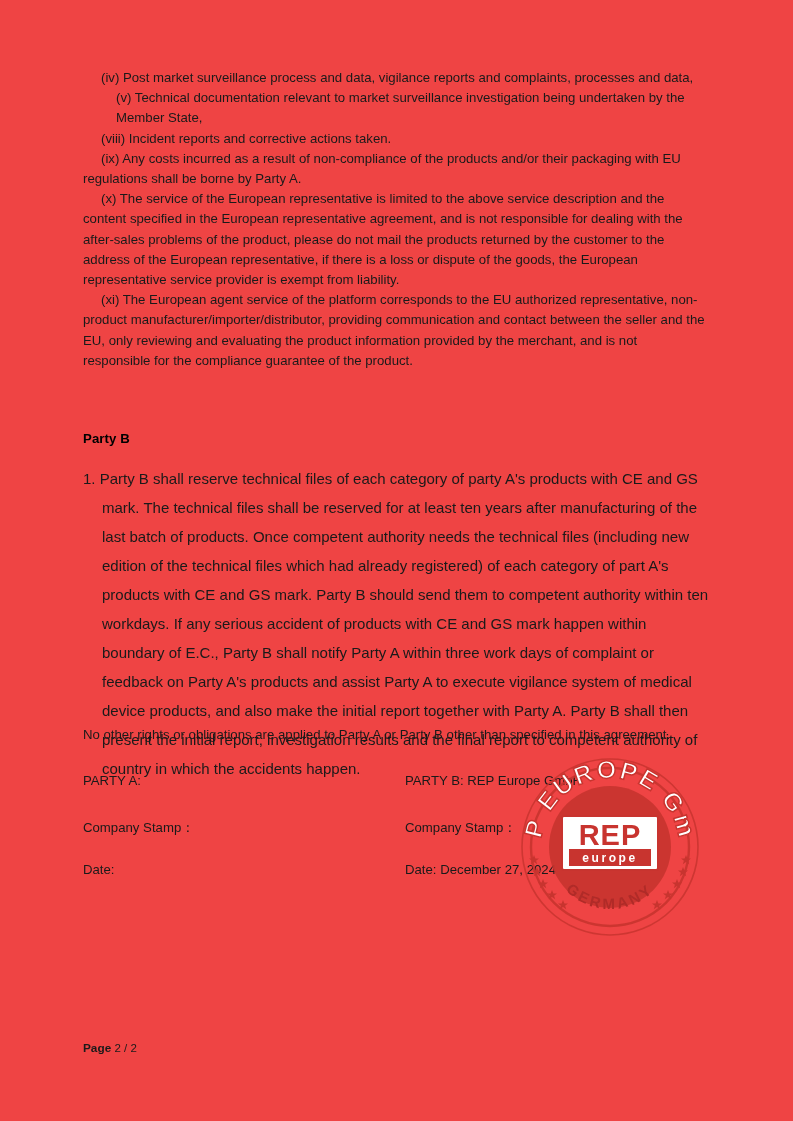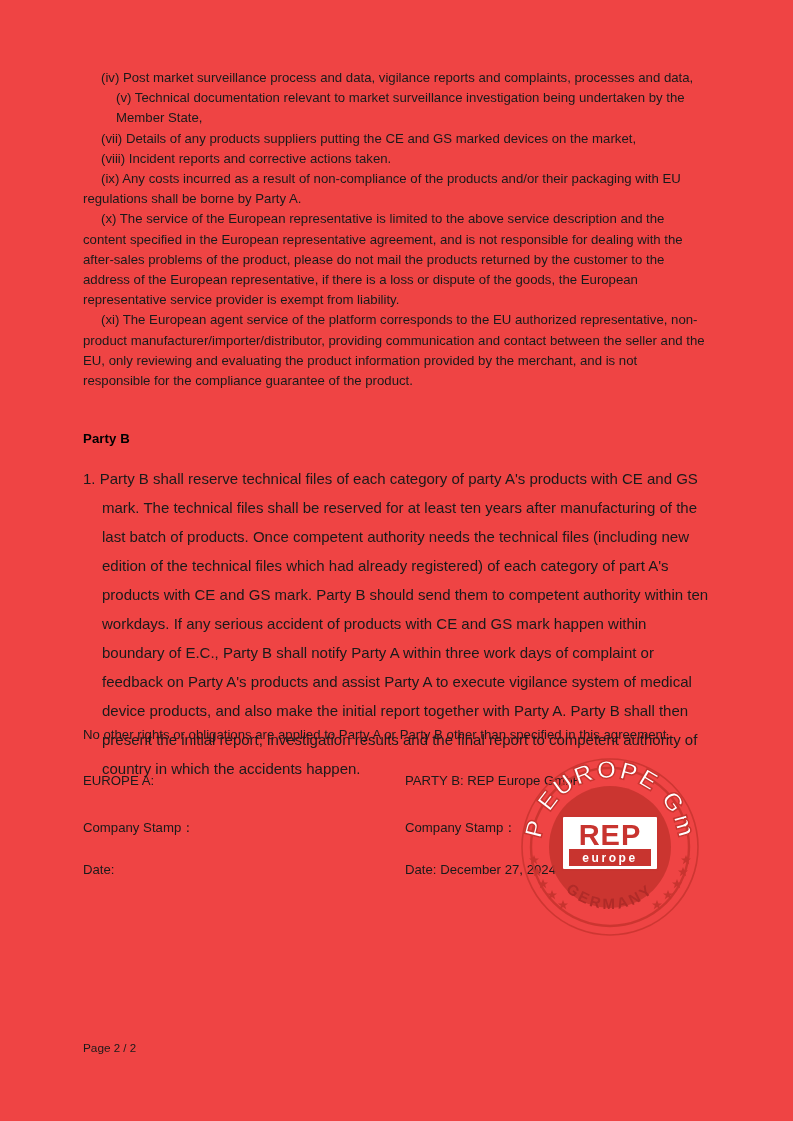--- a/index.html
+++ b/index.html
@@ -108,21 +108,21 @@
 
   
   .footer {
     position: absolute;
     left: 83px;
     top: 1041px;
     font-size: 11.5px;
     color: #1a1a1a;
   }
   .footer .pg-label {
-    font-weight: normal;
+    font-weight: bold;
     font-size: 11.8px;
   }
   .footer .pg-value {
     font-weight: normal;
   }
 
   
   .seal {
     position: absolute;
     left: 519px;
@@ -133,38 +133,37 @@
   }
   .seal svg { display: block; width: 182px; height: 182px; }
 </style>
 </head>
 <body>
 
 <div class="page">
 
   <div class="section-top">
     <div class="rn-item">(iv) Post market surveillance process and data, vigilance reports and complaints, processes and data, (v) Technical documentation relevant to market surveillance investigation being undertaken by the Member State,</div>
-    <div class="rn-item">(vii) Details of any products suppliers putting the CE and GS marked devices on the market,</div>
     <div class="rn-item">(viii) Incident reports and corrective actions taken.</div>
 
     <div class="para">(ix) Any costs incurred as a result of non-compliance of the products and/or their packaging with EU regulations shall be borne by Party A.</div>
     <div class="para">(x) The service of the European representative is limited to the above service description and the content specified in the European representative agreement, and is not responsible for dealing with the after-sales problems of the product, please do not mail the products returned by the customer to the address of the European representative, if there is a loss or dispute of the goods, the European representative service provider is exempt from liability.</div>
     <div class="para">(xi) The European agent service of the platform corresponds to the EU authorized representative, non-product manufacturer/importer/distributor, providing communication and contact between the seller and the EU, only reviewing and evaluating the product information provided by the merchant, and is not responsible for the compliance guarantee of the product.</div>
   </div>
 
   <div class="party-b-heading">Party B</div>
 
   <div class="party-b-body">
     <div class="numbered">1. Party B shall reserve technical files of each category of party A's products with CE and GS mark. The technical files shall be reserved for at least ten years after manufacturing of the last batch of products. Once competent authority needs the technical files (including new edition of the technical files which had already registered) of each category of part A's products with CE and GS mark. Party B should send them to competent authority within ten workdays. If any serious accident of products with CE and GS mark happen within boundary of E.C., Party B shall notify Party A within three work days of complaint or feedback on Party A's products and assist Party A to execute vigilance system of medical device products, and also make the initial report together with Party A. Party B shall then present the initial report, investigation results and the final report to competent authority of country in which the accidents happen.</div>
   </div>
 
   <div class="closing">No other rights or obligations are applied to Party A or Party B other than specified in this agreement.</div>
 
   <div class="sig-row" id="sig-row-party">
-    <span class="col-a">EUROPE A:</span>
+    <span class="col-a">PARTY A:</span>
     <span class="col-b">PARTY B: REP Europe GmbH</span>
   </div>
 
   <div class="sig-row" id="sig-row-stamp">
     <span class="col-a">Company Stamp：</span>
     <span class="col-b">Company Stamp：</span>
   </div>
 
   <div class="sig-row" id="sig-row-date">
     <span class="col-a">Date:</span>

